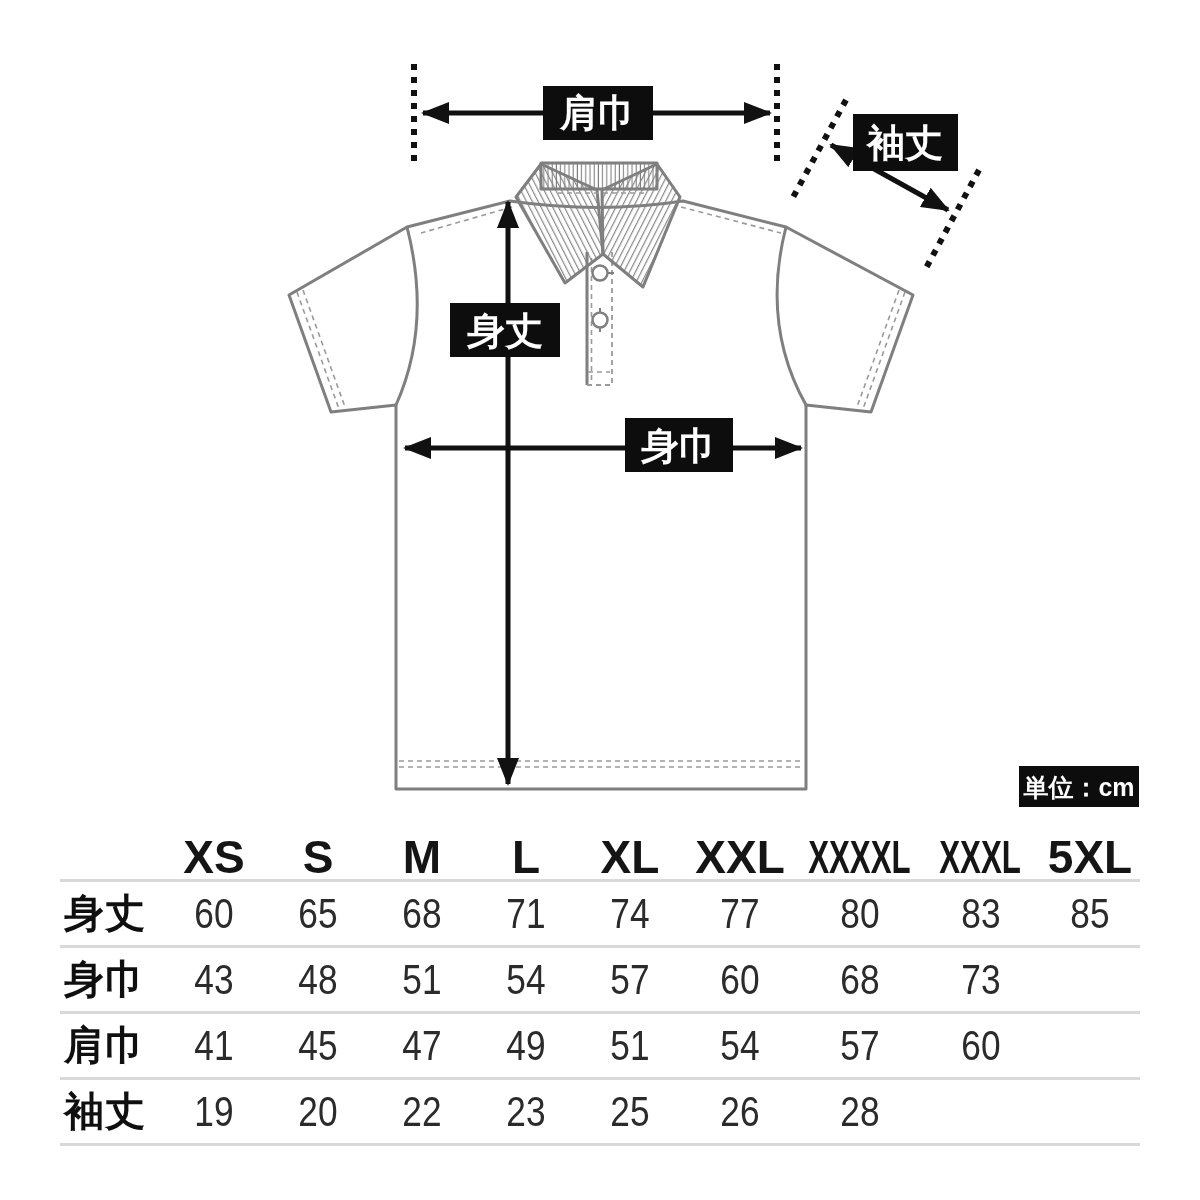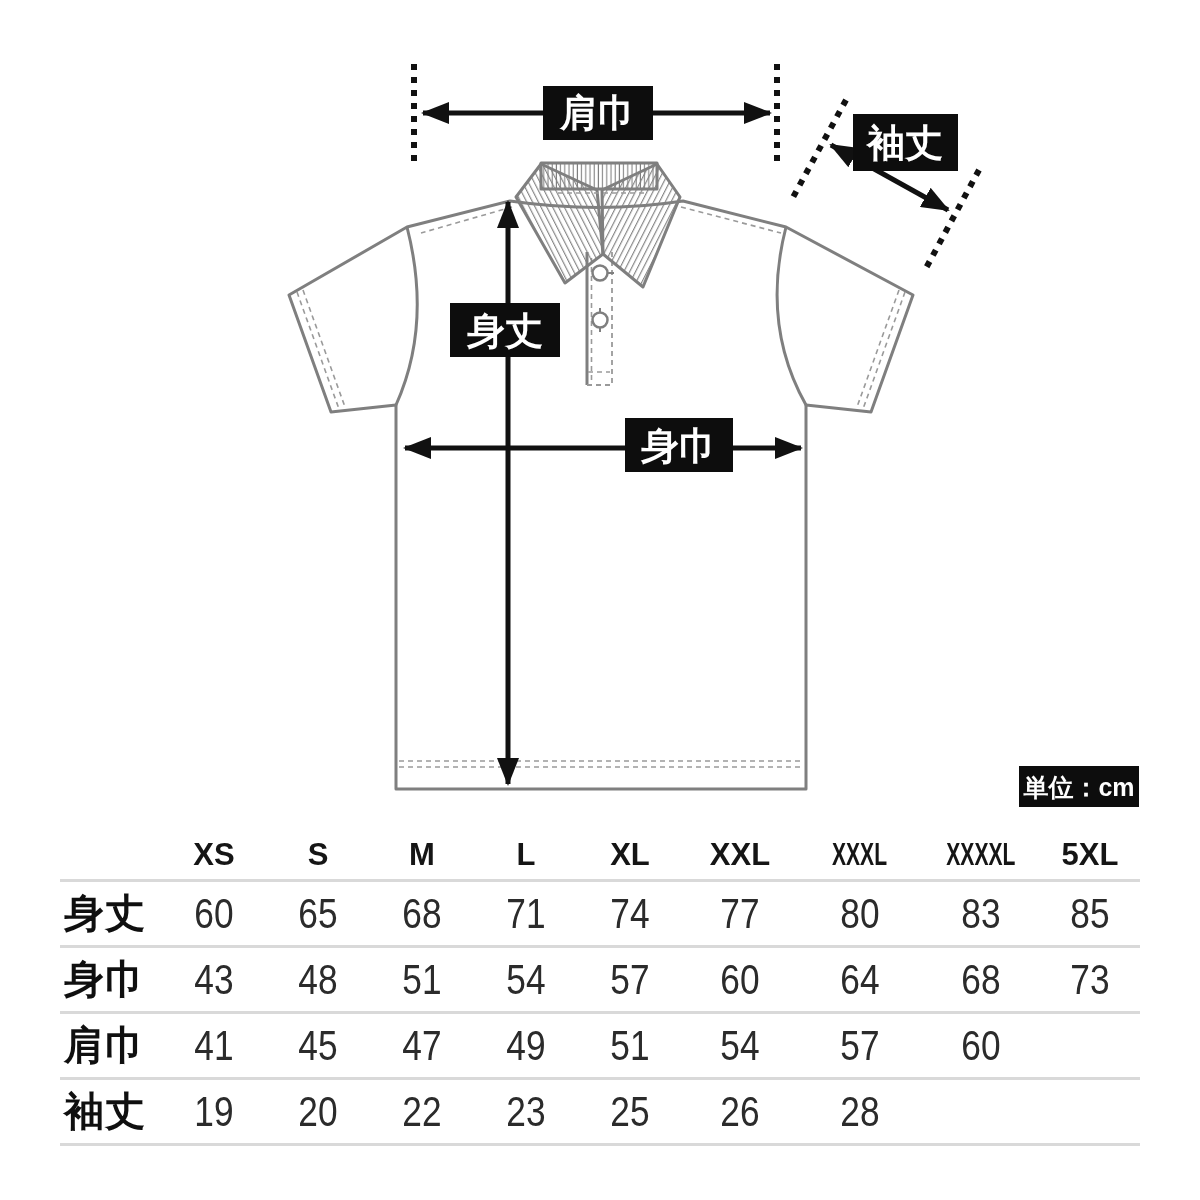--- a/index.html
+++ b/index.html
@@ -12,21 +12,21 @@
   .size-table{position:absolute;left:60px;top:830px;width:1080px;}
   .tr{
     display:grid;
     grid-template-columns:102px 104px 104px 104px 104px 104px 116px 123px 119px 100px;
     box-sizing:border-box;border-bottom:3px solid #d9d9d9;
   }
   .tr.head{height:52px;}
   .tr.data{height:66px;}
   .tc{display:flex;align-items:center;justify-content:center;overflow:visible;}
   .tc.rowlabel{justify-content:flex-start;padding-left:4px;}
-  .hd{font-size:31px;font-weight:bold;color:#151515;}
+  .hd{font-size:46px;font-weight:bold;color:#151515;}
   .hd .sq{display:inline-block;}
   .hd.cond .sq{transform:scaleX(0.68);}
   .rl{font-size:40px;font-weight:bold;color:#0f0f0f;letter-spacing:1px;}
   .num{font-size:43px;font-weight:400;color:#2b2b2b;text-align:center;}
   .num .sq{display:inline-block;transform:scaleX(0.82);}
 </style>
 </head>
 <body>
 
 <div class="canvas">
@@ -131,25 +131,25 @@
       <div class="tc hd">
           <span class="sq">L</span>
         </div>
       <div class="tc hd">
           <span class="sq">XL</span>
         </div>
       <div class="tc hd">
           <span class="sq">XXL</span>
         </div>
       <div class="tc hd cond">
+          <span class="sq">XXXXL</span>
+        </div>
+      <div class="tc hd cond">
           <span class="sq">XXXL</span>
         </div>
-      <div class="tc hd cond">
-          <span class="sq">XXXXL</span>
-        </div>
       <div class="tc hd">
           <span class="sq">5XL</span>
         </div>
     </div>
 
     <div class="tr data">
       <div class="tc rowlabel rl">身丈</div>
       <div class="tc num">
           <span class="sq">60</span>
         </div>
@@ -193,23 +193,20 @@
       <div class="tc num">
           <span class="sq">54</span>
         </div>
       <div class="tc num">
           <span class="sq">57</span>
         </div>
       <div class="tc num">
           <span class="sq">60</span>
         </div>
       <div class="tc num">
-          <span class="sq">64</span>
-        </div>
-      <div class="tc num">
           <span class="sq">68</span>
         </div>
       <div class="tc num">
           <span class="sq">73</span>
         </div>
     </div>
 
     <div class="tr data">
       <div class="tc rowlabel rl">肩巾</div>
       <div class="tc num">

